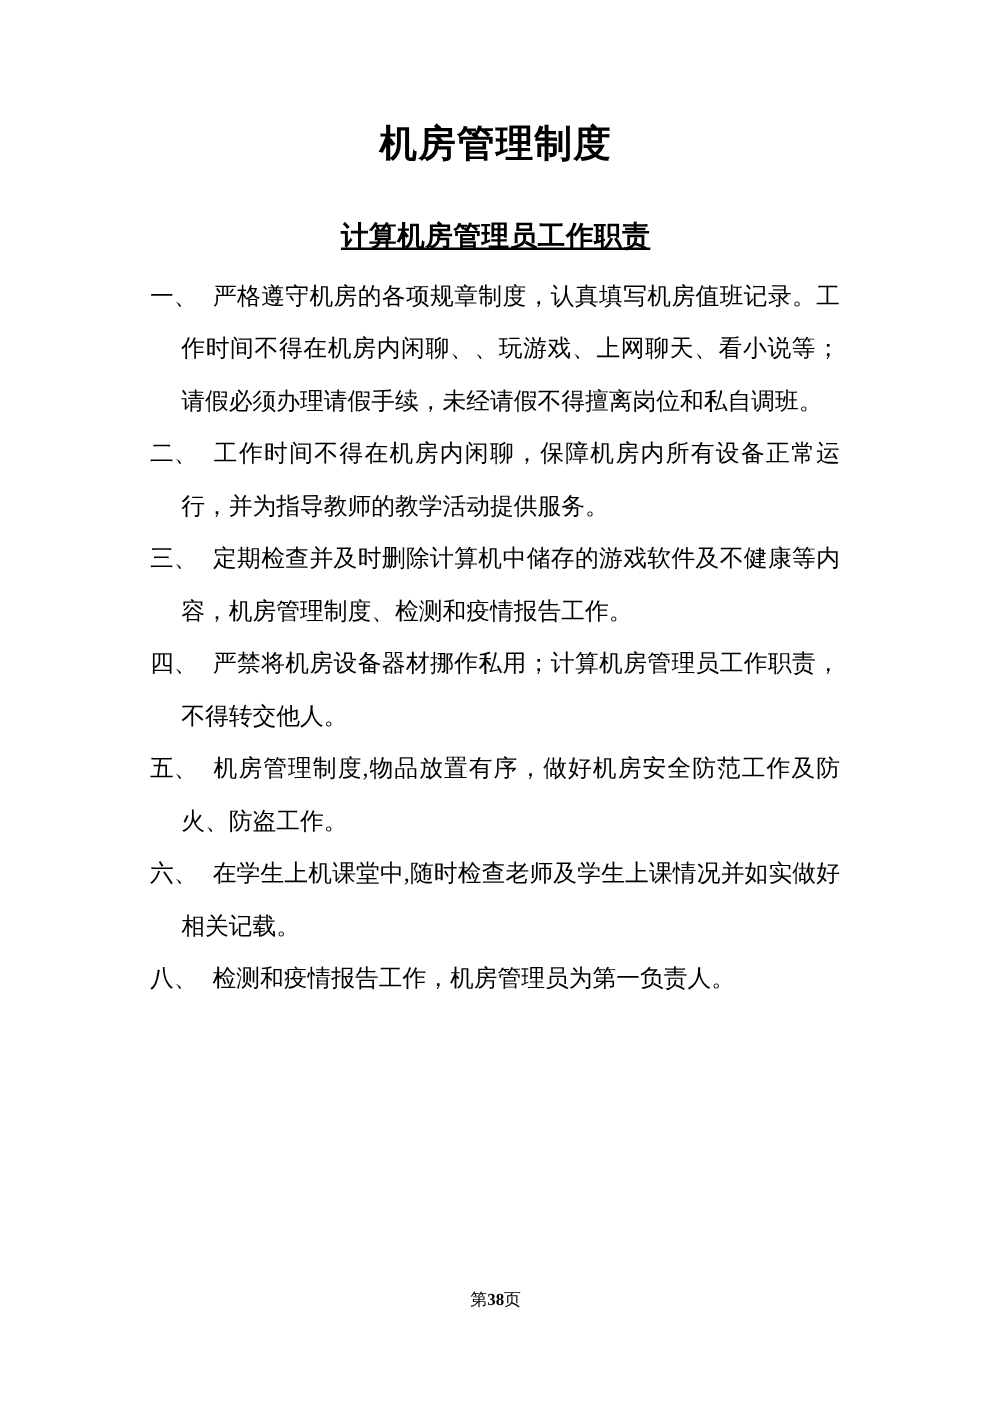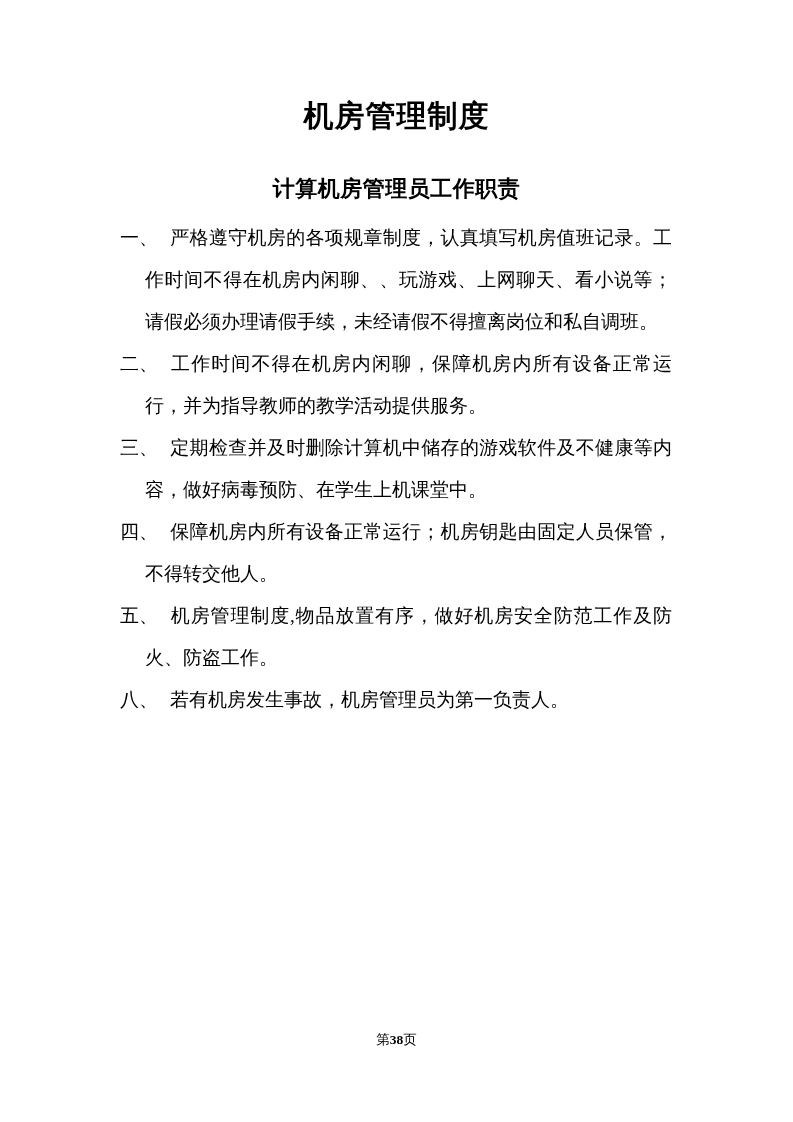--- a/index.html
+++ b/index.html
@@ -26,20 +26,21 @@
     text-align: center;
     letter-spacing: 1px;
   }
   .doc-subtitle {
     margin: 36px 0 0 0;
     line-height: 30px;
     font-size: 22px;
     font-weight: bold;
     text-align: center;
     letter-spacing: 0.5px;
+    text-decoration: underline;
   }
   .duty-list {
     margin: 13px 121px 0 120px;
     width: 552px;
   }
   .item {
     margin: 0;
     font-size: 19px;
     line-height: 42px;
     text-align: justify;
@@ -71,21 +72,22 @@
 
 <div class="page">
 
   <h1 class="doc-title">机房管理制度</h1>
 
   <h2 class="doc-subtitle">计算机房管理员工作职责</h2>
 
   <div class="duty-list">
     <p class="item"><span class="num">一、</span><span>严格遵守机房的各项规章制度，认真填写机房值班记录。工作时间不得在机房内闲聊、、玩游戏、上网聊天、看小说等；请假必须办理请假手续，未经请假不得擅离岗位和私自调班。</span></p>
     <p class="item"><span class="num">二、</span><span>工作时间不得在机房内闲聊，保障机房内所有设备正常运行，并为指导教师的教学活动提供服务。</span></p>
-    <p class="item"><span class="num">三、</span><span>定期检查并及时删除计算机中储存的游戏软件及不健康等内容，做好病毒预防、在学生上机课堂中。</span></p>
-    <p class="item"><span class="num">四、</span><span>保障机房内所有设备正常运行；机房钥匙由固定人员保管，不得转交他人。</span></p>
+    <p class="item"><span class="num">三、</span><span>定期检查并及时删除计算机中储存的游戏软件及不健康等内容，机房管理制度、检测和疫情报告工作。</span></p>
+    <p class="item"><span class="num">四、</span><span>严禁将机房设备器材挪作私用；计算机房管理员工作职责，不得转交他人。</span></p>
     <p class="item"><span class="num">五、</span><span>机房管理制度,物品放置有序，做好机房安全防范工作及防火、防盗工作。</span></p>
-    <p class="item"><span class="num">八、</span><span>若有机房发生事故，机房管理员为第一负责人。</span></p>
+    <p class="item"><span class="num">六、</span><span>在学生上机课堂中,随时检查老师及学生上课情况并如实做好相关记载。</span></p>
+    <p class="item"><span class="num">八、</span><span>检测和疫情报告工作，机房管理员为第一负责人。</span></p>
   </div>
 
   <div class="page-footer"><span>第</span><span class="pg-num">38</span><span>页</span></div>
 
 </div>
 
 </body></html>

